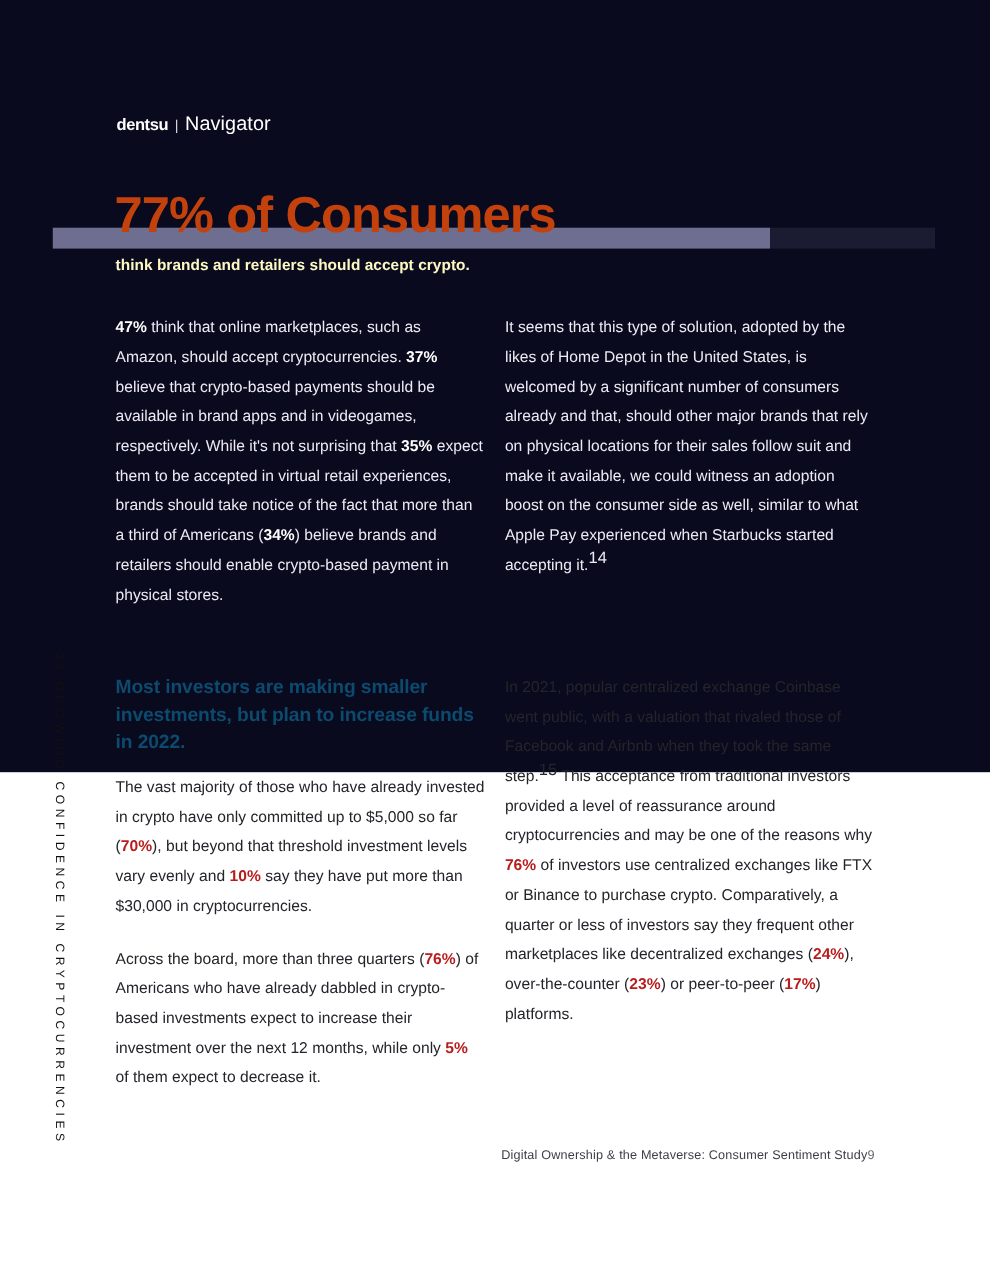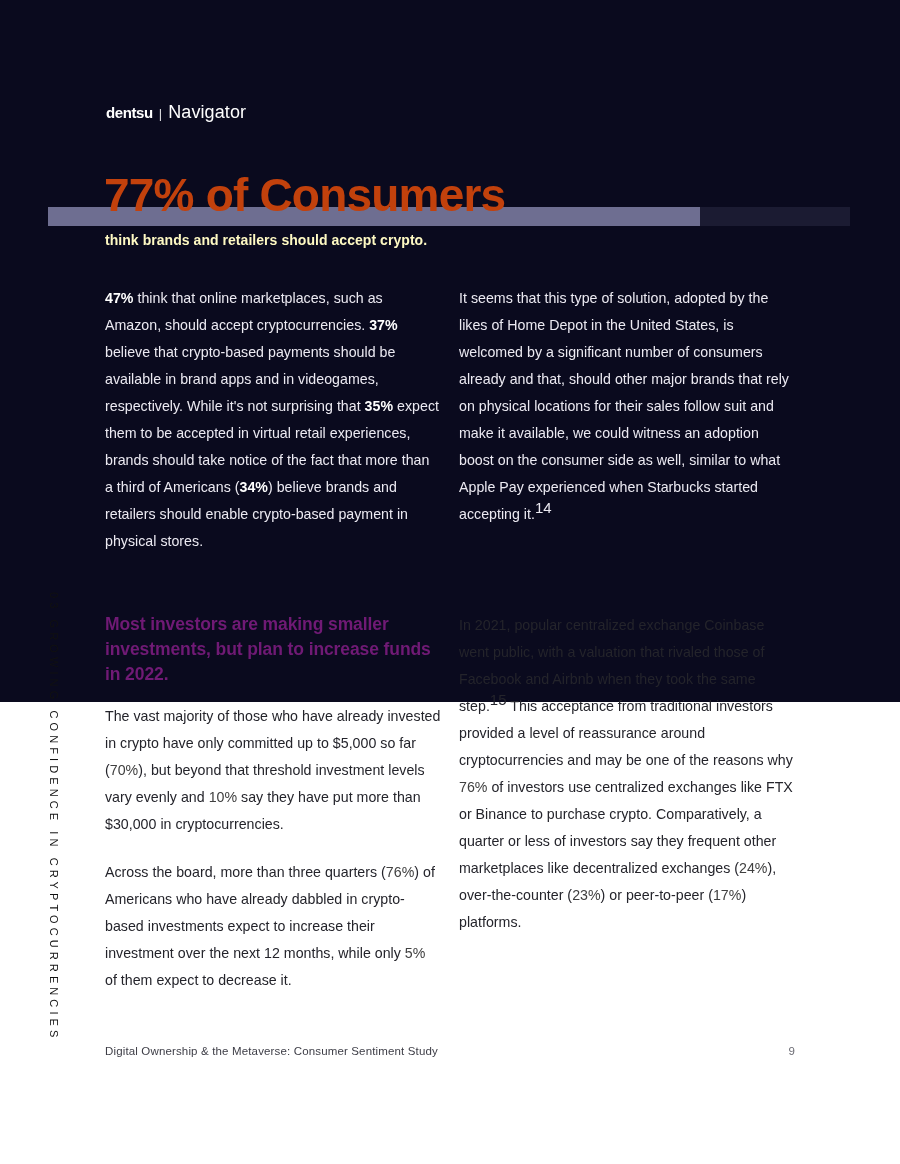--- a/index.html
+++ b/index.html
@@ -145,44 +145,44 @@
   .body-col-right {
     position:absolute;
     left:459px;
     top:612px;
     width:336px;
   }
   .sec-title {
     font-size:17.5px;
     line-height:25px;
     font-weight:bold;
-    color:#701a75;
+    color:#0c4a6e;
     letter-spacing:-0.1px;
     margin-bottom:16px;
   }
   .body-col-left p,
   .body-col-right p {
     font-size:14.2px;
     line-height:27px;
     color:#24242b;
     letter-spacing:.02px;
   }
   .body-col-left p + p,
   .body-col-right p + p { margin-top:21px; }
   .body-col-left p b,
-  .body-col-right p b { font-weight:normal; color:#404040; }
+  .body-col-right p b { font-weight:bold; color:#b91c1c; }
 
   
   .footer {
     position:absolute;
     left:105px;
     top:1045px;
     width:690px;
     display:flex;
-    justify-content:space-between;
+    justify-content:flex-end;
     align-items:baseline;
   }
   .footer-title {
     font-size:11.5px;
     color:#3d3d46;
     letter-spacing:.15px;
   }
   .footer-page {
     font-size:11.5px;
     color:#6a6a72;

